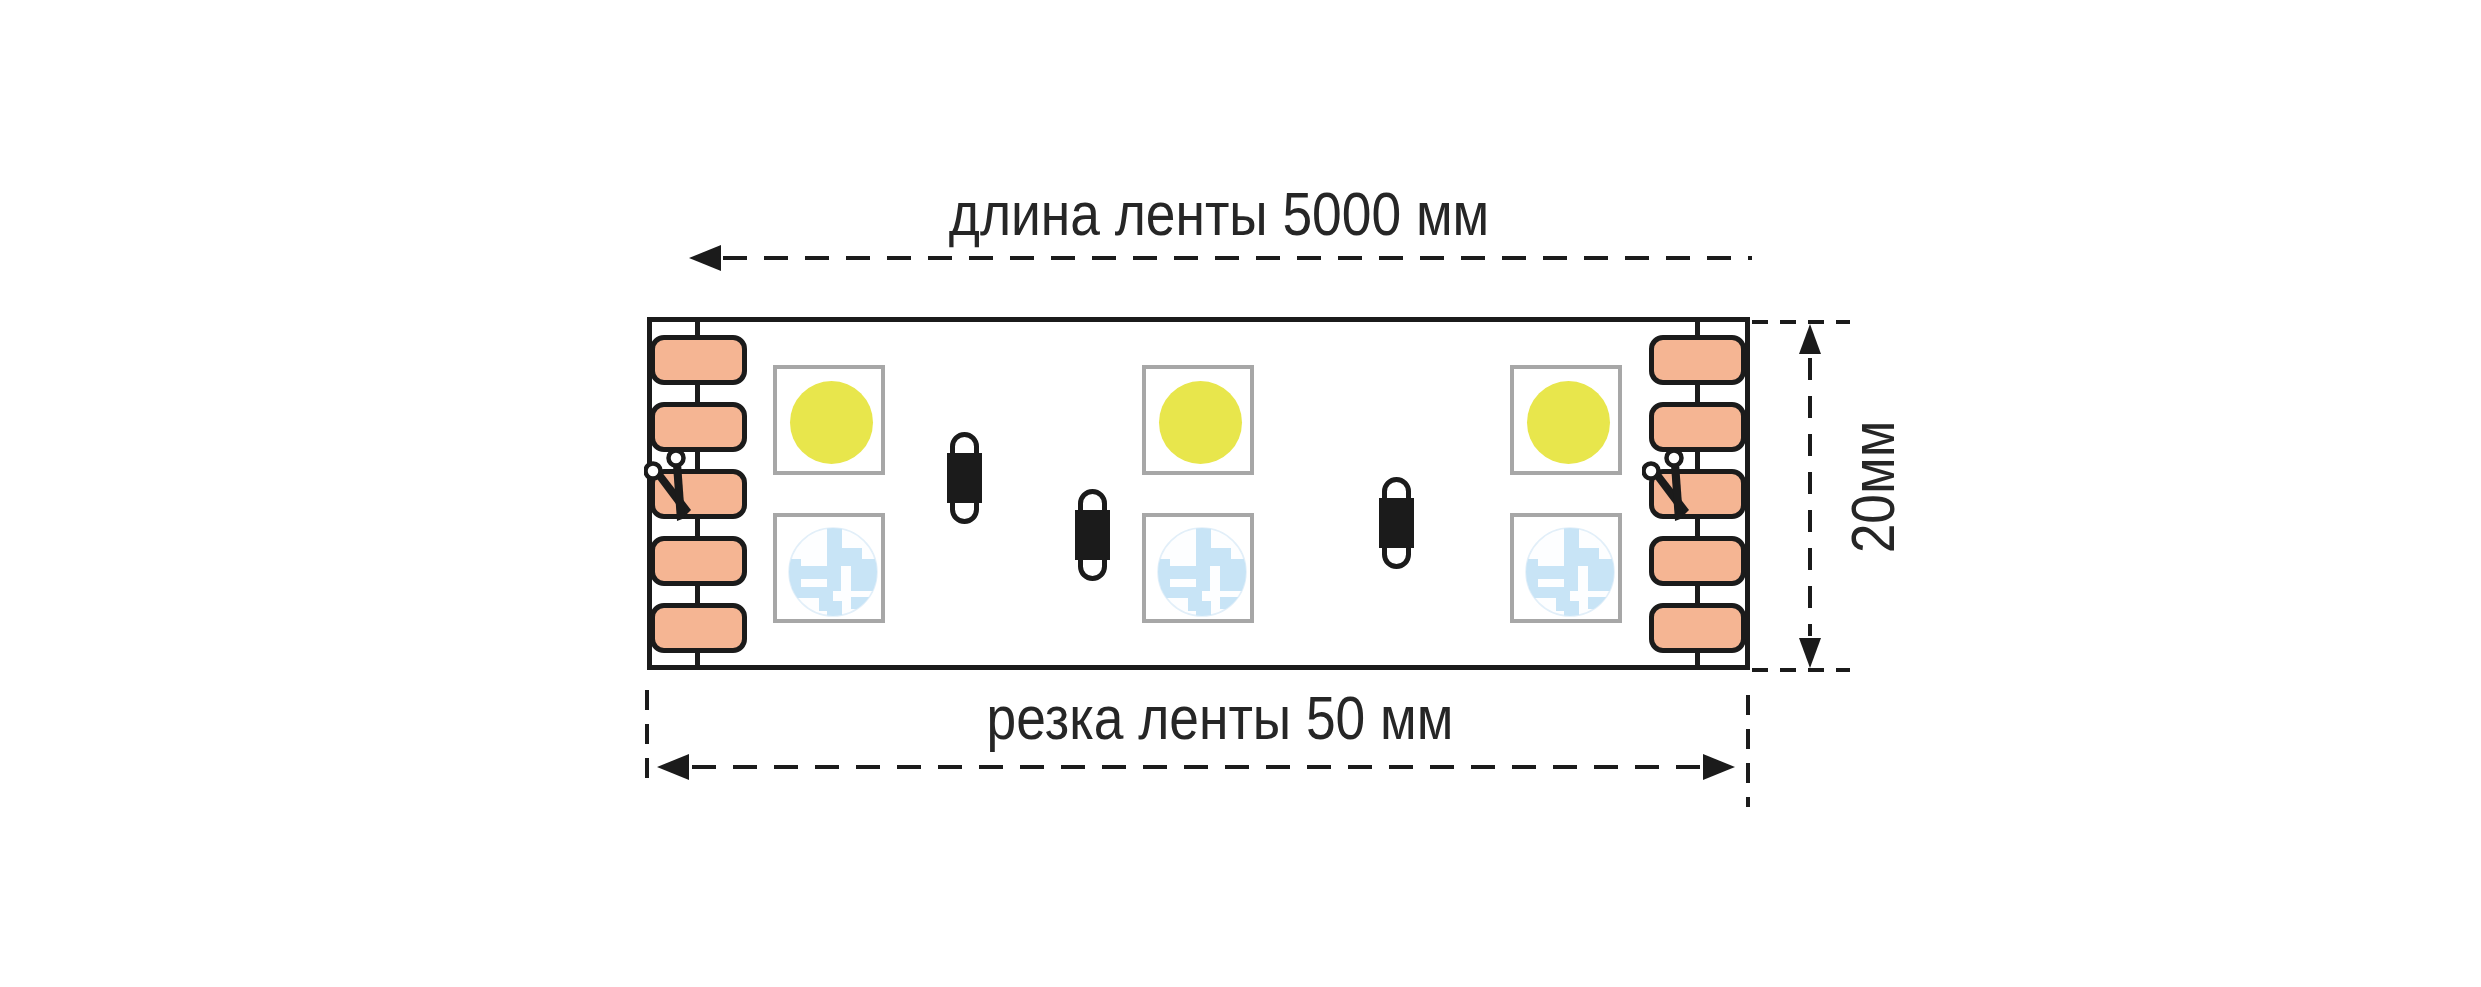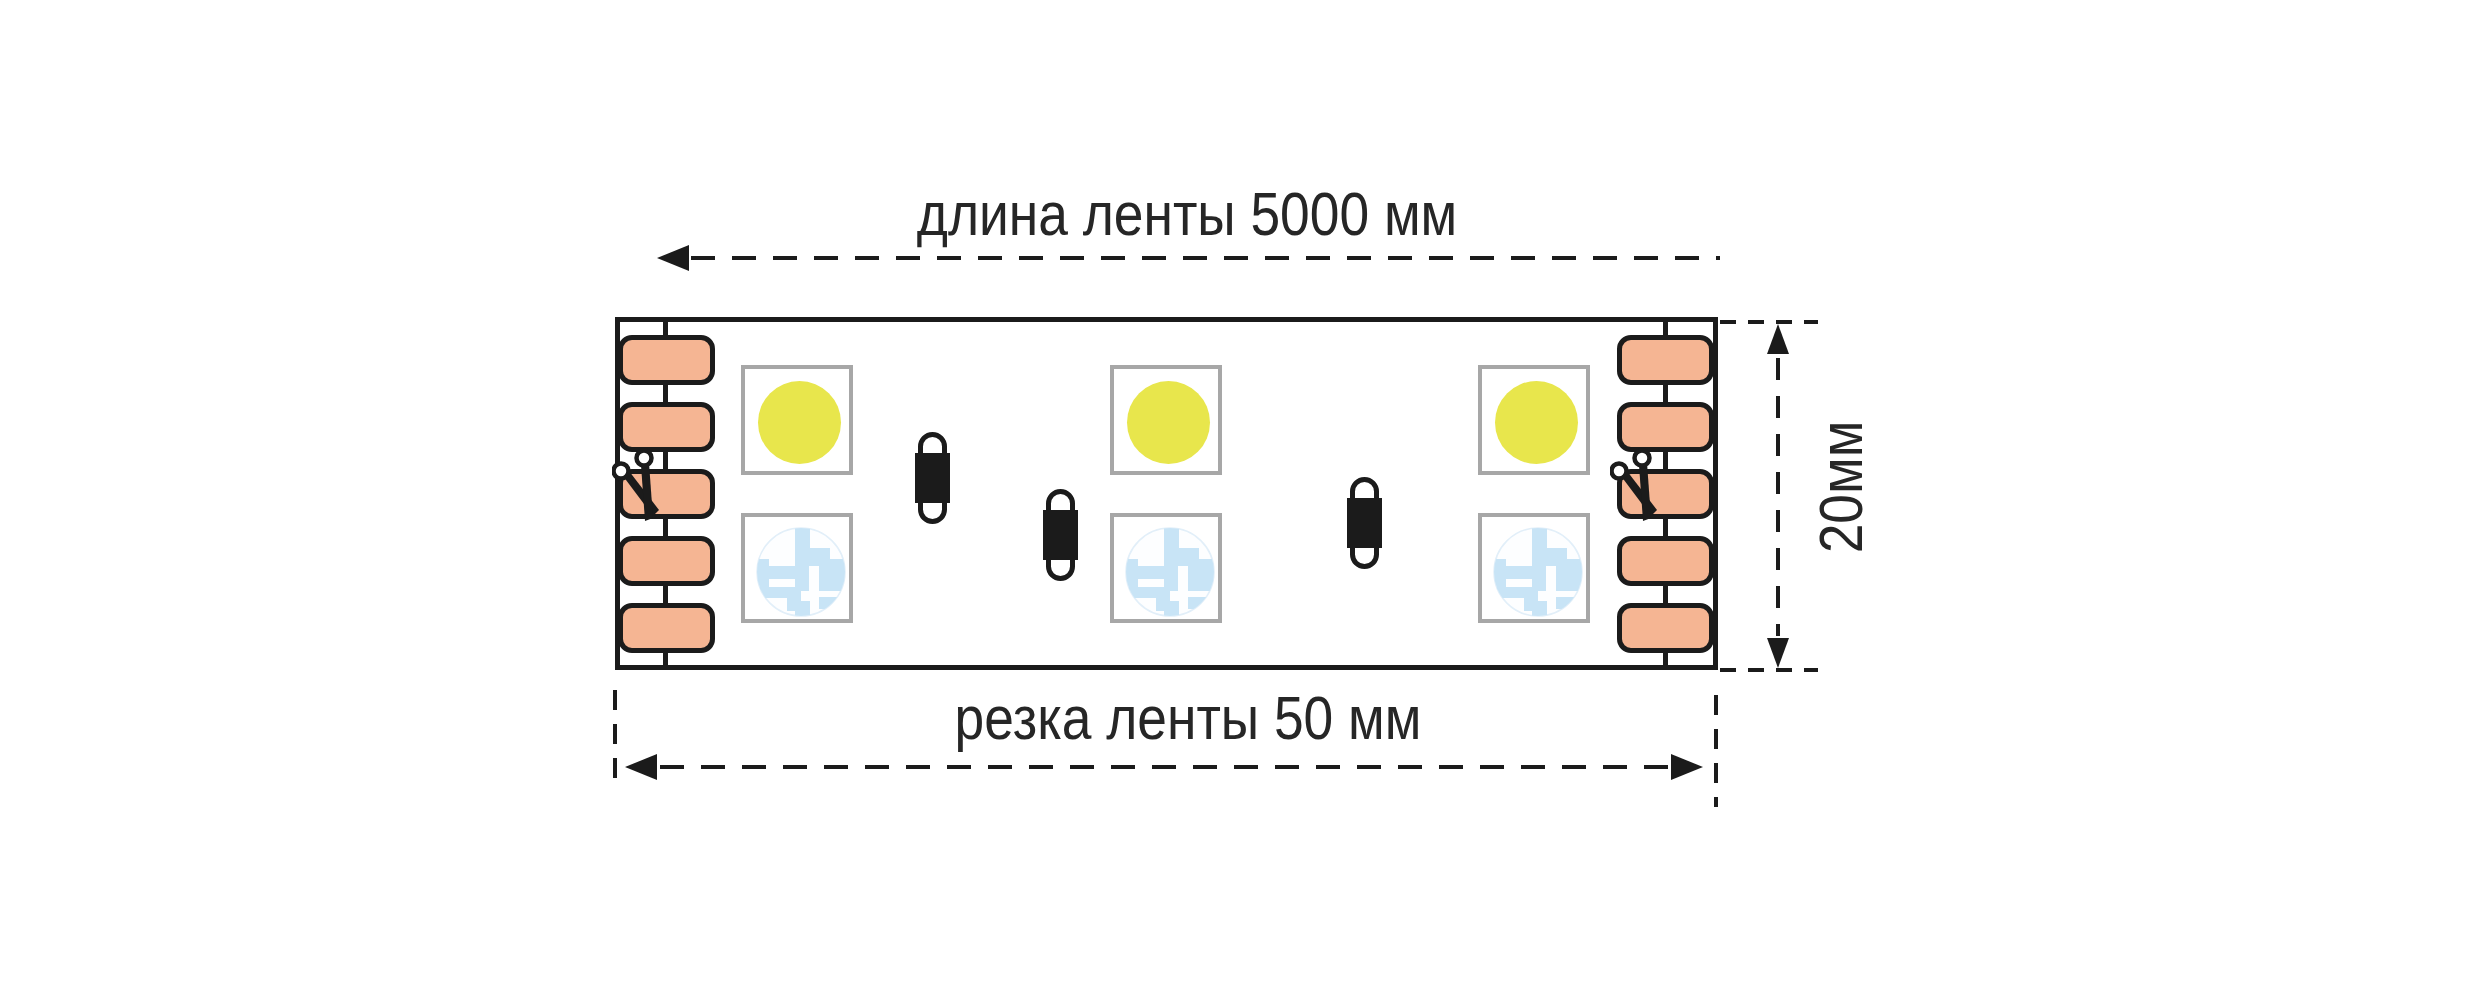--- a/index.html
+++ b/index.html
@@ -2,20 +2,21 @@
 <html style="--background: #ffffff; --line_color: #1b1b1b; --pad_fill: #f5b593; --led_yellow: #e8e64c; --chip_trace_blue: #c8e4f6; --module_border_gray: #a7a7a7;"><head>
 <meta charset="utf-8">
 <style>
   html,body{margin:0;padding:0;background:#fff;}
   #canvas{
     position:relative;
     width:2092px;height:987px;
     background:var(--background,#fff);
     font-family:"Liberation Sans",sans-serif;
     overflow:hidden;
+    margin-left:32px;
   }
   
   .strip{
     position:absolute;left:615px;top:317px;width:1103px;height:353px;
     box-sizing:border-box;border:5px solid var(--line_color,#1b1b1b);background:#fff;
   }
   .cutline{
     position:absolute;top:320px;height:348px;width:5px;
     background:var(--line_color,#1b1b1b);
   }

